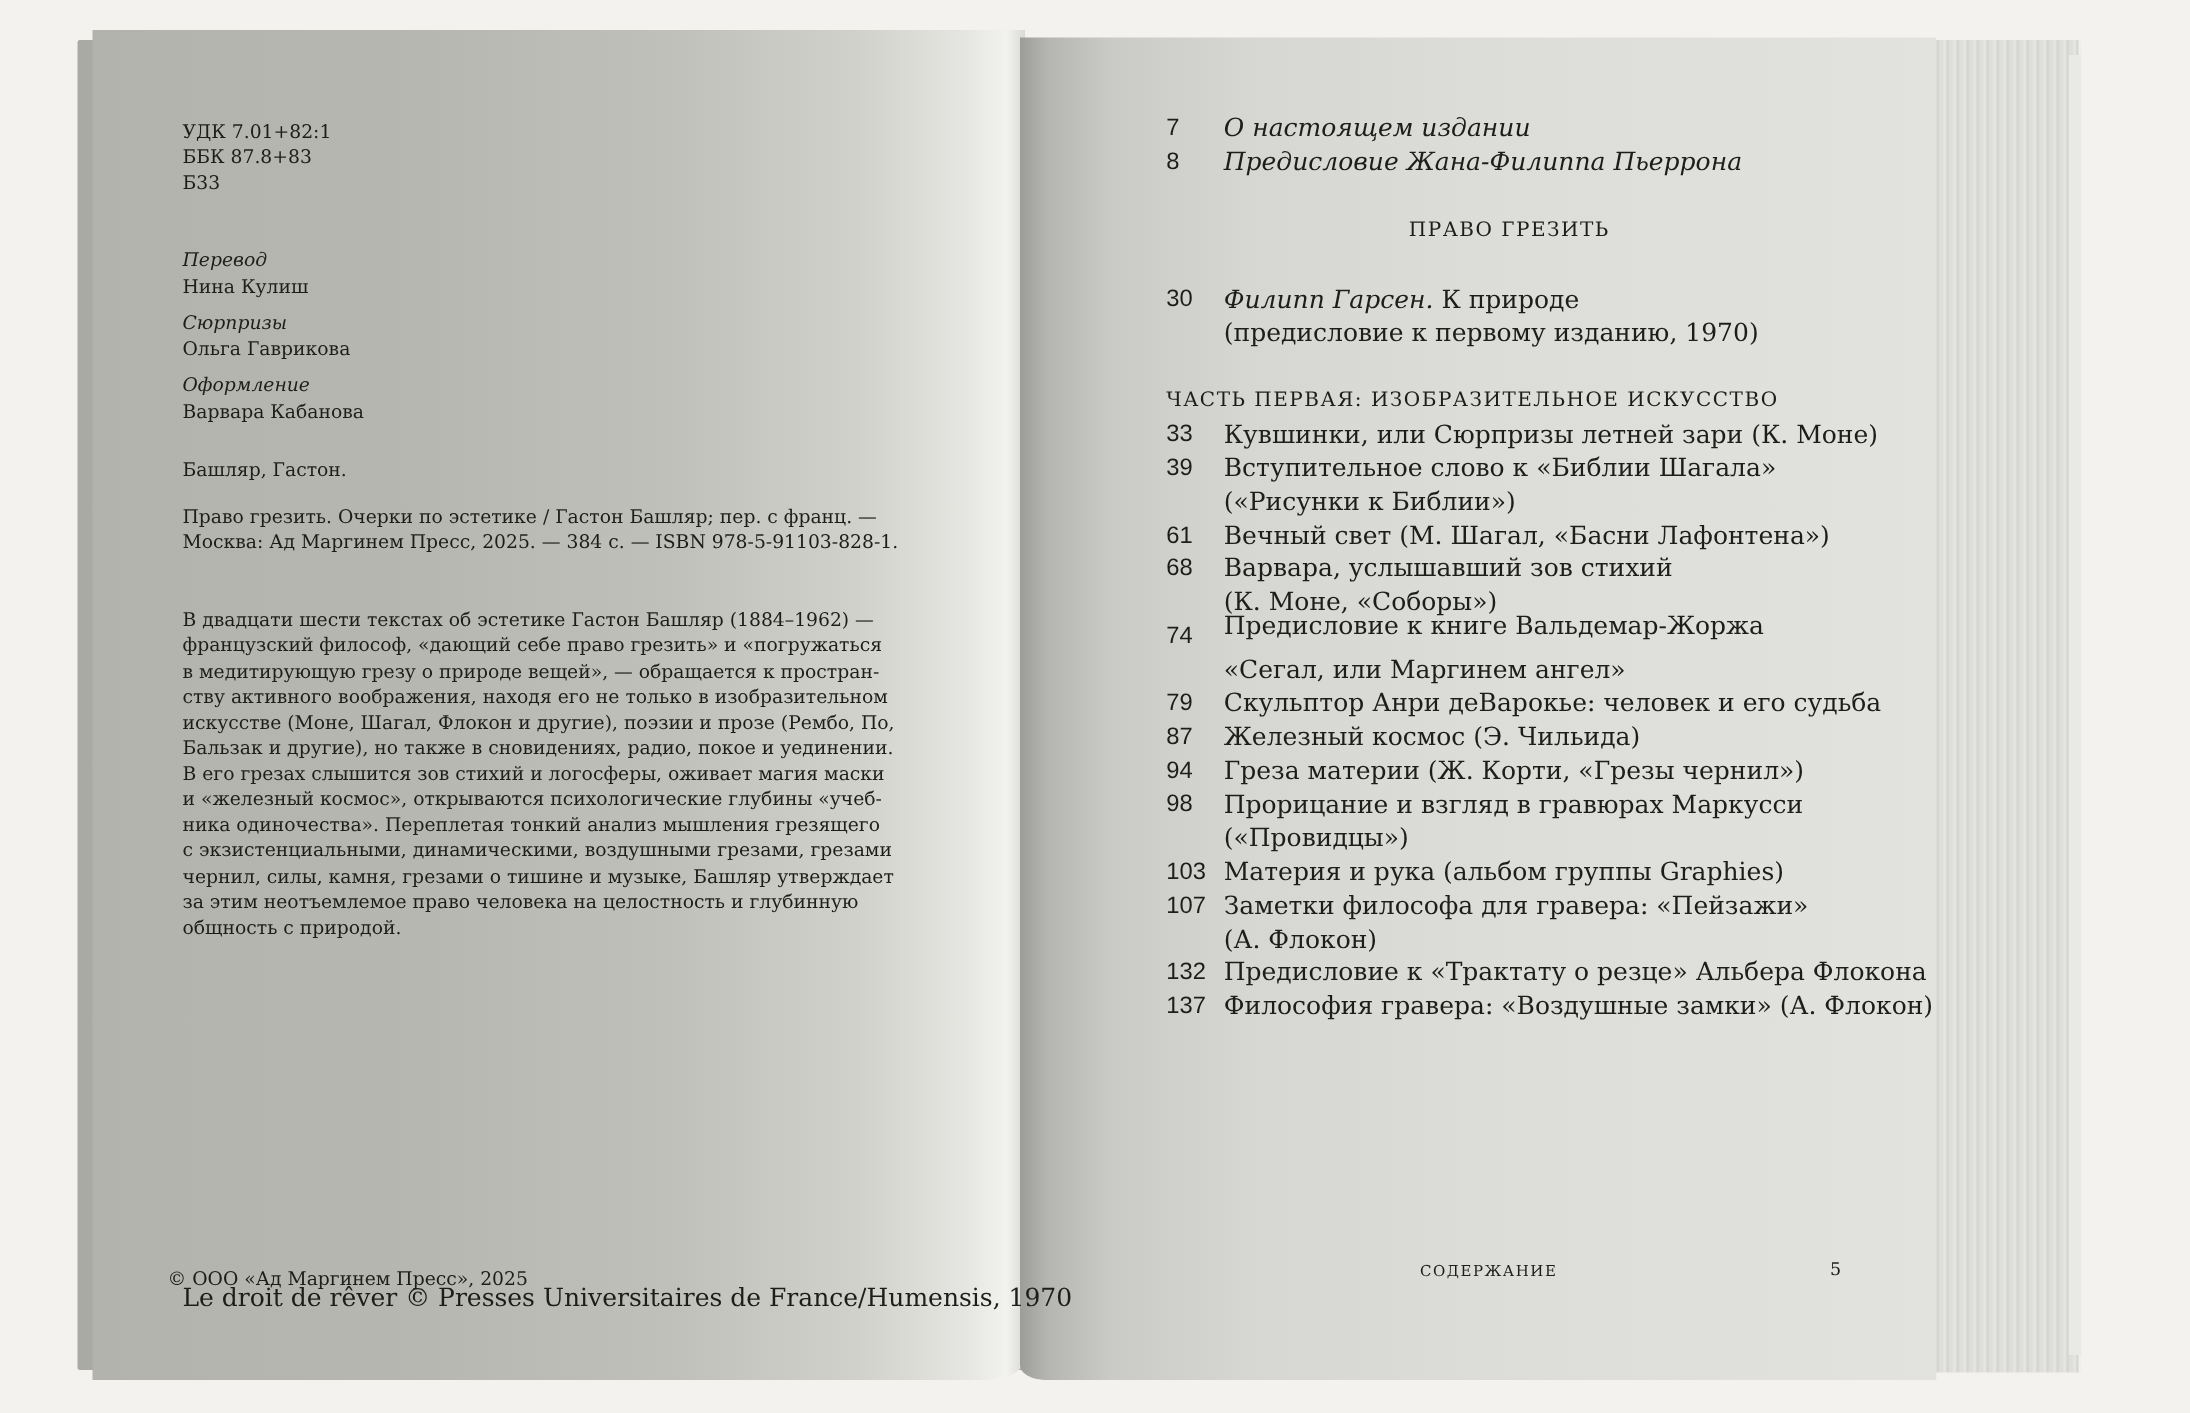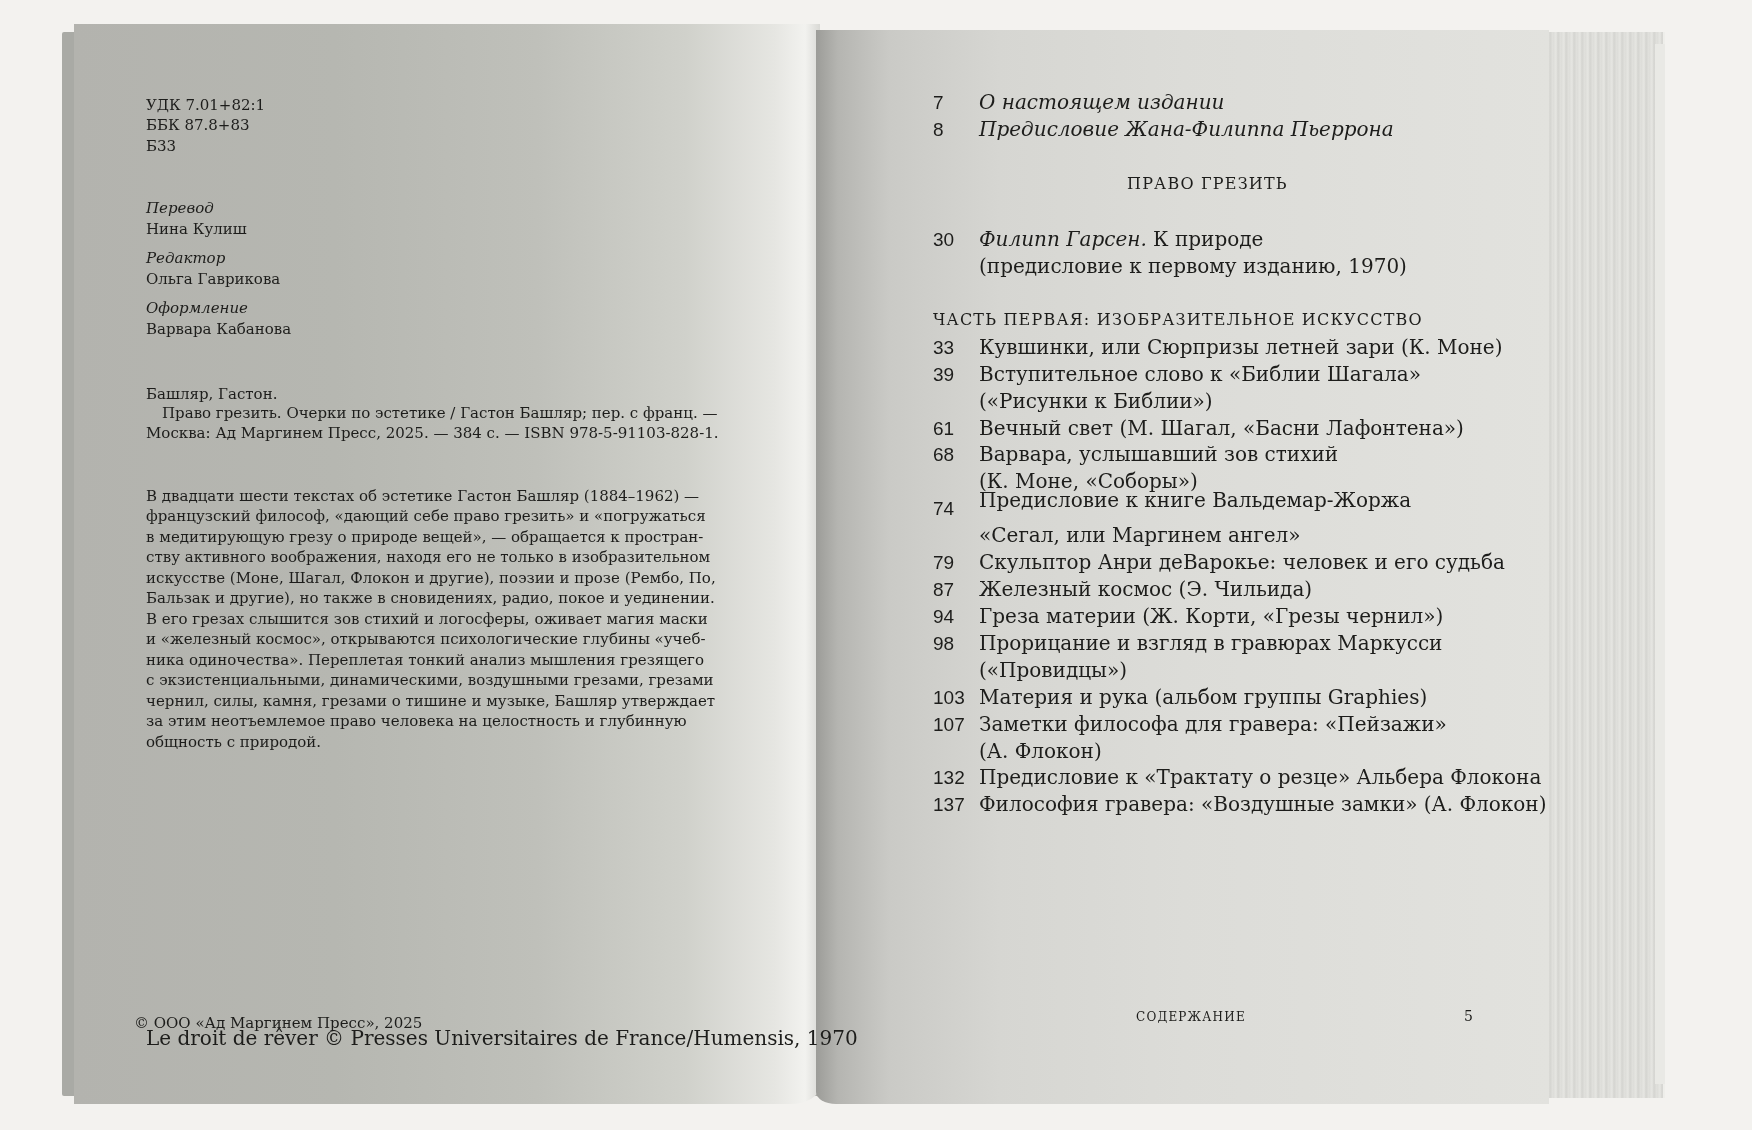--- a/index.html
+++ b/index.html
@@ -59,29 +59,29 @@
 
   <div>
     <div class="t sm" style="left:146px;top:95px">УДК 7.01+82:1</div>
     <div class="t sm" style="left:146px;top:115px">ББК 87.8+83</div>
     <div class="t sm" style="left:146px;top:136px">Б33</div>
   </div>
 
   <div>
     <div class="t sm it" style="left:146px;top:198px">Перевод</div>
     <div class="t sm" style="left:146px;top:219px">Нина Кулиш</div>
-    <div class="t sm it" style="left:146px;top:248px">Редактор</div>
+    <div class="t sm it" style="left:146px;top:248px">Сюрпризы</div>
     <div class="t sm" style="left:146px;top:269px">Ольга Гаврикова</div>
     <div class="t sm it" style="left:146px;top:298px">Оформление</div>
     <div class="t sm" style="left:146px;top:319px">Варвара Кабанова</div>
   </div>
 
   <div>
-    <div class="t sm" style="left:146px;top:384px">Башляр, Гастон.</div>
-    <div class="t sm" style="left:162px;top:403px">Право грезить. Очерки по эстетике / Гастон Башляр; пер. с франц. —</div>
+    <div class="t sm" style="left:146px;top:366px">Башляр, Гастон.</div>
+    <div class="t sm" style="left:146px;top:403px">Право грезить. Очерки по эстетике / Гастон Башляр; пер. с франц. —</div>
     <div class="t sm" style="left:146px;top:423px">Москва: Ад Маргинем Пресс, 2025. — 384 с. — ISBN 978-5-91103-828-1.</div>
   </div>
 
   <div>
     <div class="t block-para" style="left:146px;top:486px">В двадцати шести текстах об эстетике Гастон Башляр (1884–1962) —</div>
     <div class="t block-para" style="left:146px;top:506px">французский философ, «дающий себе право грезить» и «погружаться</div>
     <div class="t block-para" style="left:146px;top:527px">в медитирующую грезу о природе вещей», — обращается к простран-</div>
     <div class="t block-para" style="left:146px;top:547px">ству активного воображения, находя его не только в изобразительном</div>
     <div class="t block-para" style="left:146px;top:568px">искусстве (Моне, Шагал, Флокон и другие), поэзии и прозе (Рембо, По,</div>
     <div class="t block-para" style="left:146px;top:588px">Бальзак и другие), но также в сновидениях, радио, покое и уединении.</div>

